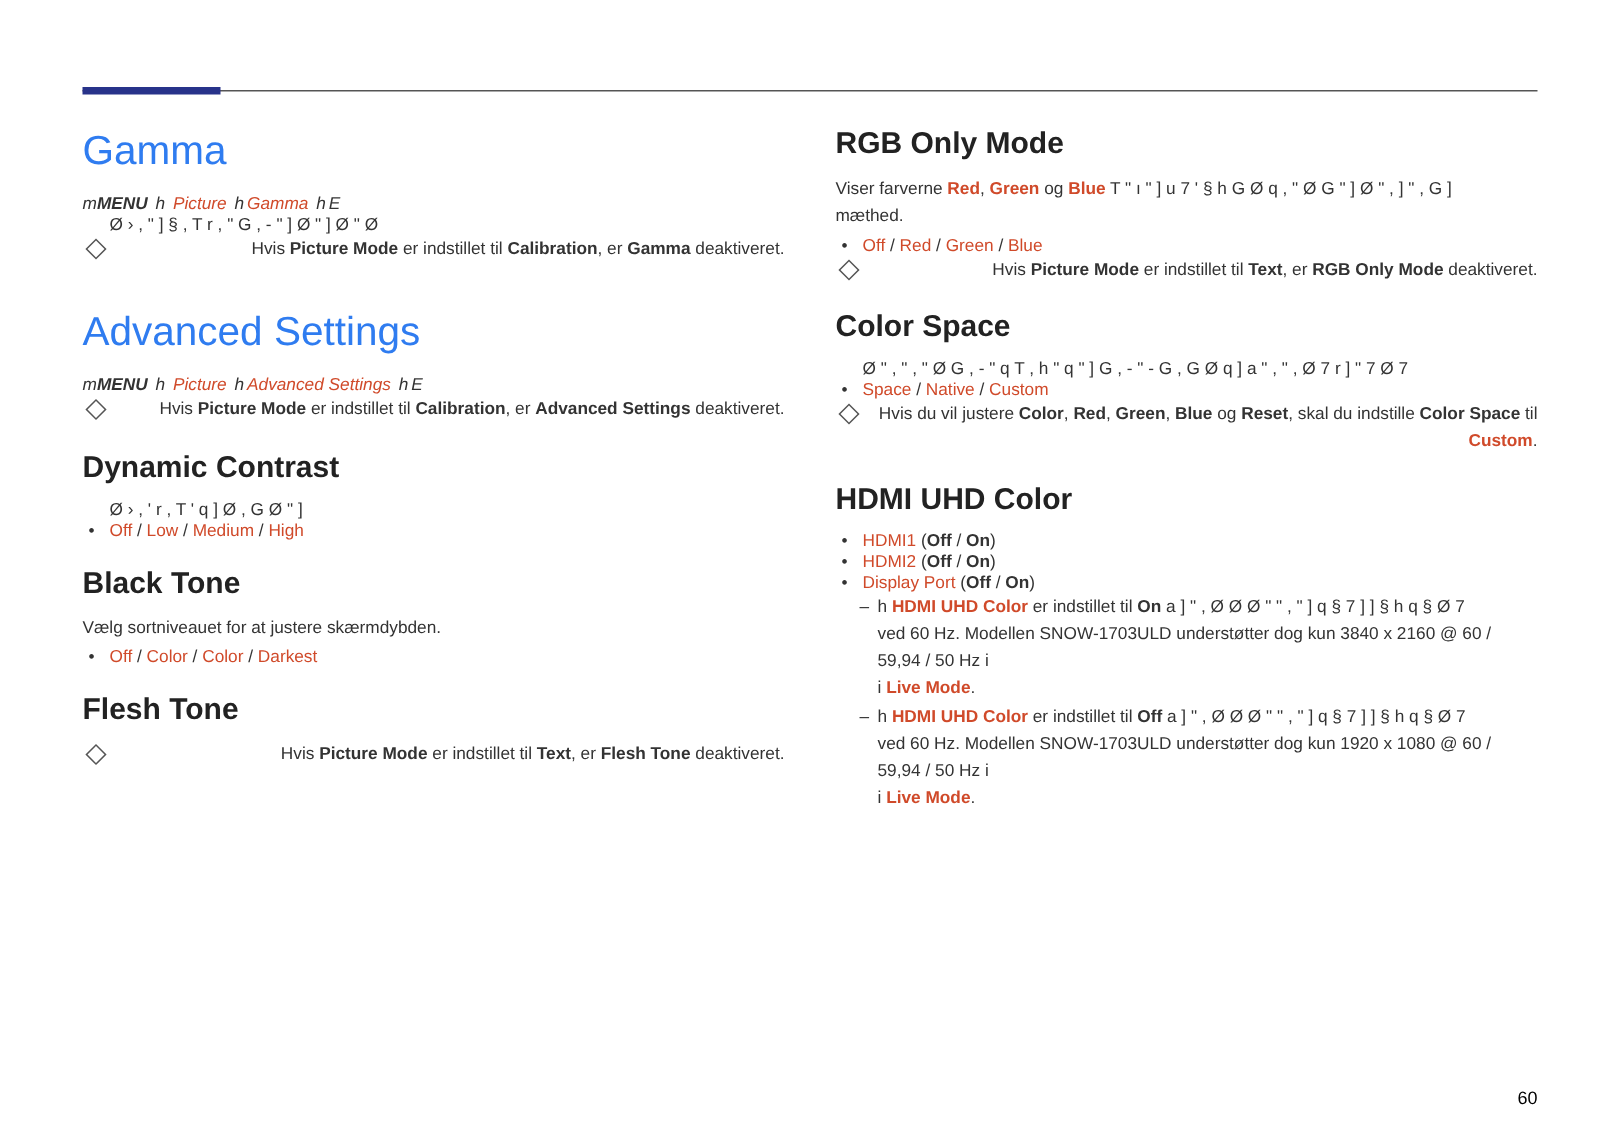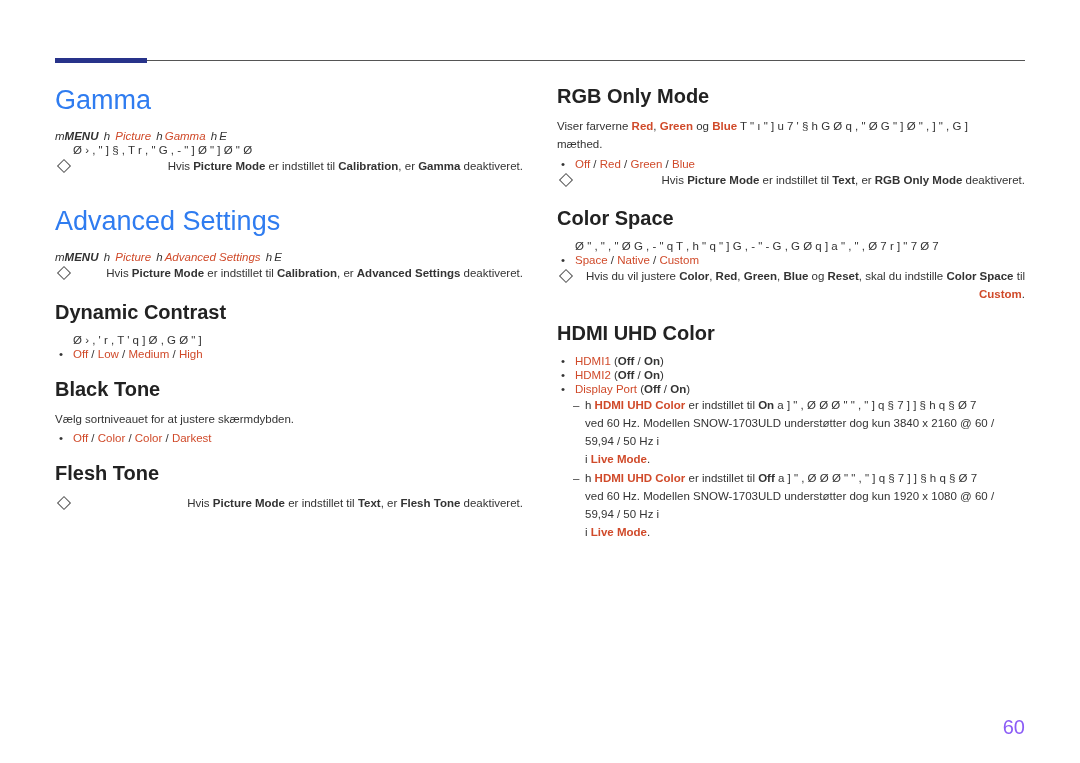--- a/index.html
+++ b/index.html
@@ -115,22 +115,22 @@
     color: #333;
     margin-bottom: 2px;
     white-space: nowrap;
     overflow: hidden;
   }
   .bold { font-weight: 600; }
   .page-num {
     position: absolute;
     bottom: 24px;
     right: 55px;
-    font-size: 20px;
-    color: #8b5cf6;
+    font-size: 12px;
+    color: #000000;
   }
 </style>
 </head>
 <body>
 
 <div class="top-rule"></div>
 
 <div class="cols">
 
   <div class="col">

